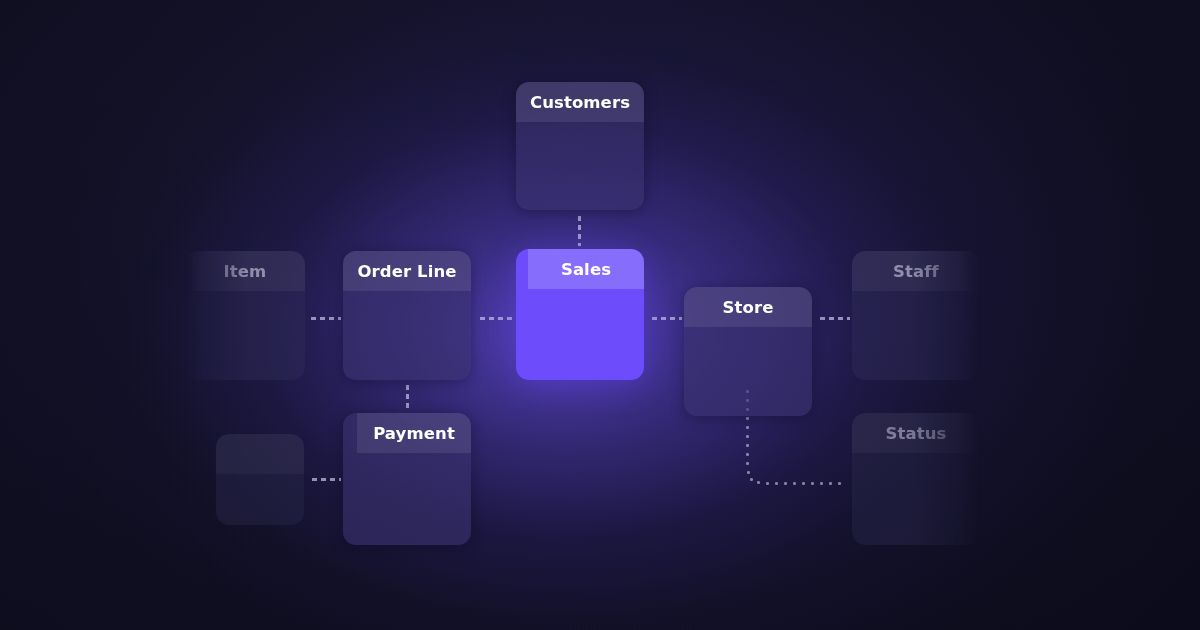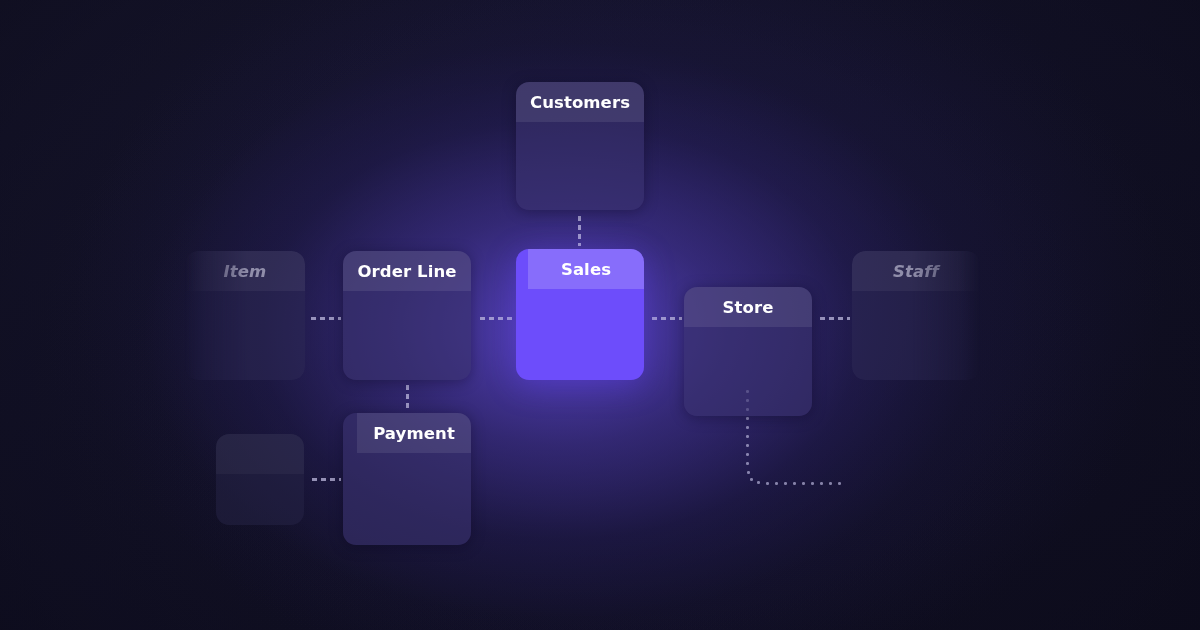--- a/index.html
+++ b/index.html
@@ -90,21 +90,20 @@
     color: #ffffff;
   }
 
   
   .card.dim {
     background: rgba(46, 42, 86, 0.50);
   }
   .card.dim .hdr {
     background: rgba(255, 255, 255, 0.055);
     color: rgba(205, 203, 225, 0.62);
-    font-style: italic;
   }
 
   .card.dimmer {
     background: rgba(38, 36, 70, 0.52);
   }
   .card.dimmer .hdr {
     background: rgba(255, 255, 255, 0.040);
     color: rgba(198, 196, 220, 0.55);
   }
 
@@ -227,14 +226,18 @@
   <div class="card dimmer" style="left:216px; top:434px; width:88px; height:91px;">
     <div class="hdr"></div>
     <div class="body"></div>
   </div>
 
   <div class="card normal" style="left:343px; top:413px; width:128px; height:132px;padding-left:14px;">
     <div class="hdr">Payment</div>
     <div class="body"></div>
   </div>
 
+  <div class="card dimmer fade-right" style="left:852px; top:413px; width:128px; height:132px;">
+    <div class="hdr">Status</div>
+    <div class="body"></div>
+  </div>
 
 </div>
 
 </body></html>

